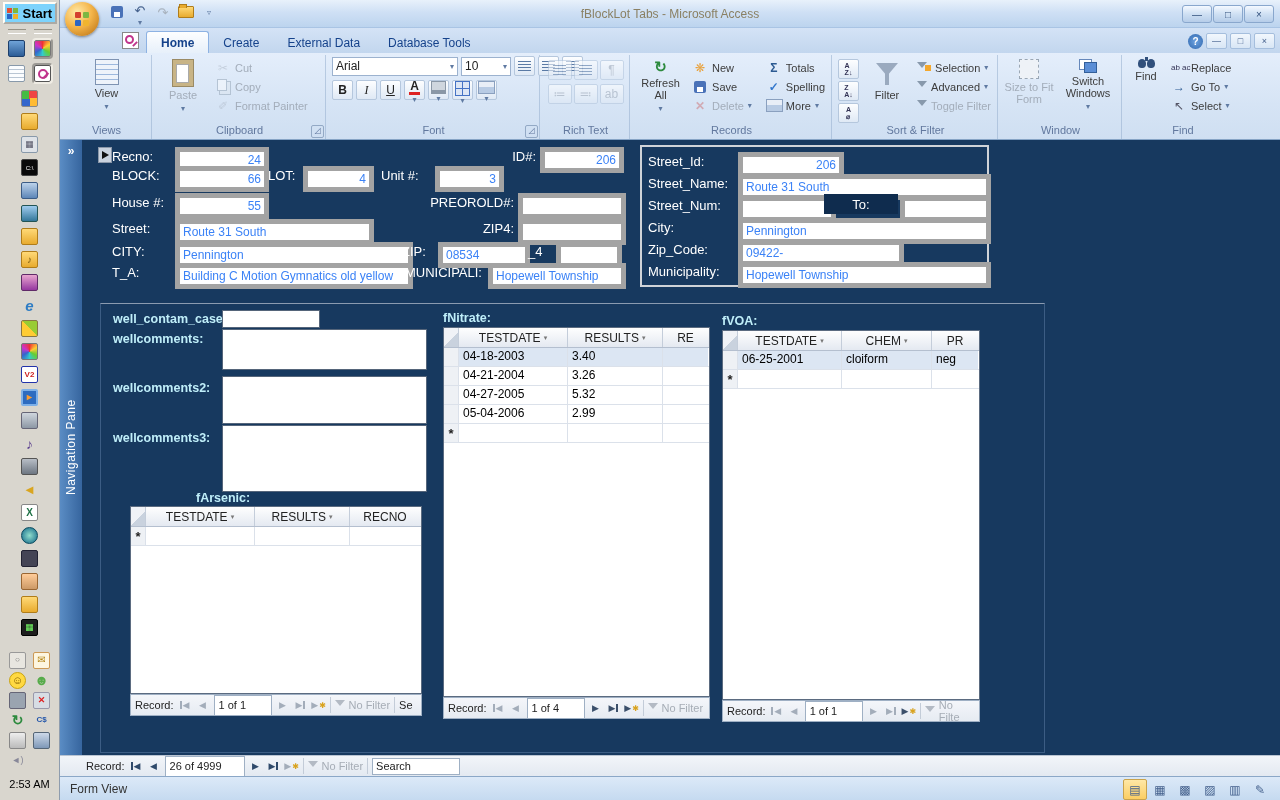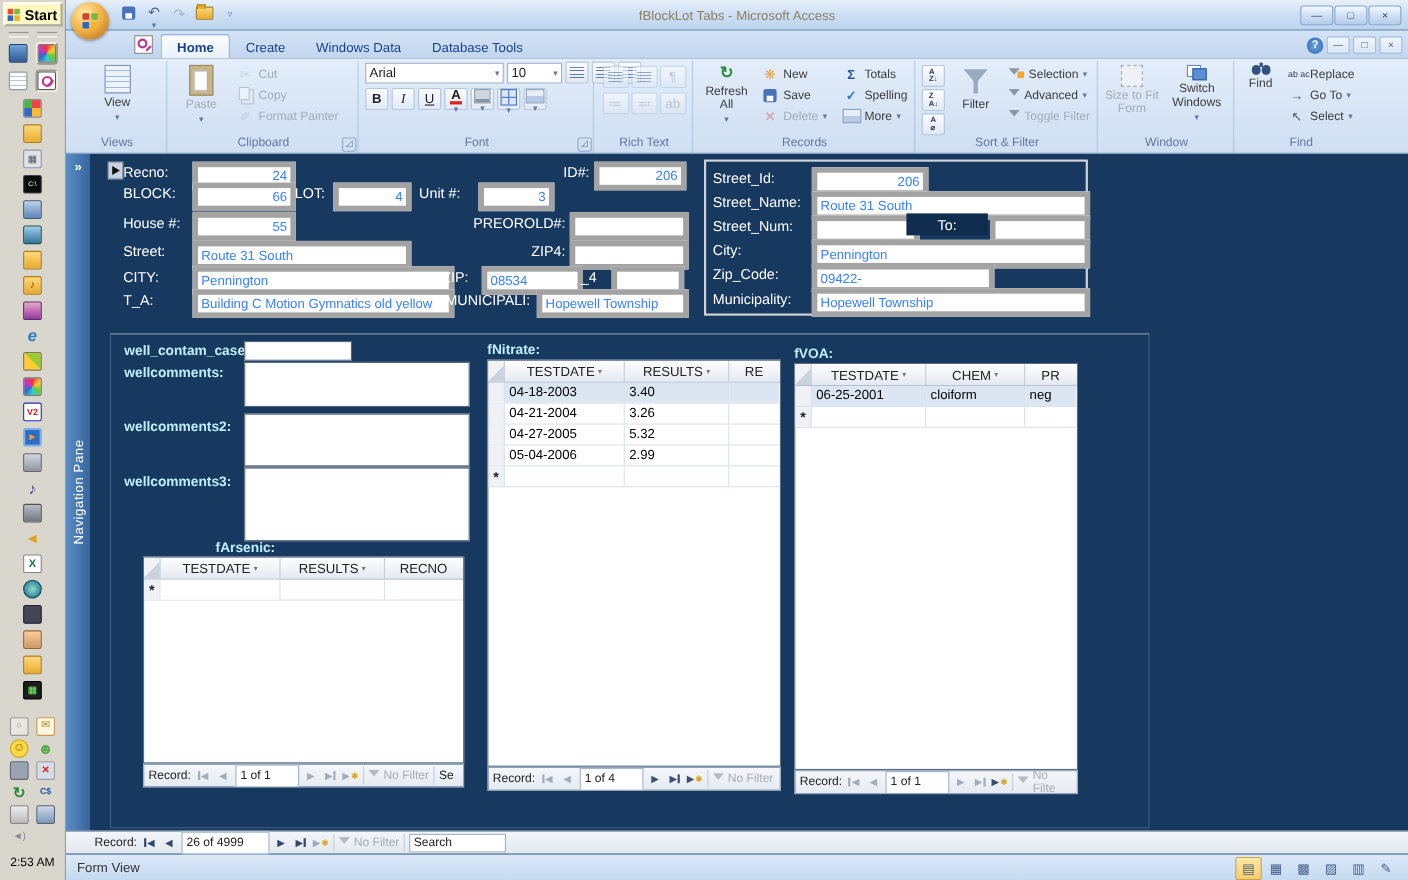--- a/index.html
+++ b/index.html
@@ -1,21 +1,21 @@
 <!DOCTYPE html>
 <html><head>
 <meta charset="utf-8">
 <style>
   html,body{margin:0;padding:0;}
   body{width:1280px;height:800px;overflow:hidden;font-family:"Liberation Sans",sans-serif;}
   .screen{position:relative;width:1280px;height:800px;background:#17395f;}
 
   
   .taskbar{position:absolute;left:0;top:0;width:60px;height:800px;background:#d9d6ce;border-right:1px solid #8e9cae;display:flex;flex-direction:column;align-items:center;box-sizing:border-box;}
-  .start-btn{margin:2px;width:54px;height:22px;background:#fef9c3;border:2px outset #fffdf6;display:flex;align-items:center;gap:5px;padding-left:2px;box-sizing:border-box;cursor:pointer;}
+  .start-btn{margin:2px;width:54px;height:22px;background:#7dd3fc;border:2px outset #fffdf6;display:flex;align-items:center;gap:5px;padding-left:2px;box-sizing:border-box;cursor:pointer;}
   .wf{display:grid;grid-template-columns:5px 5px;grid-template-rows:5px 5px;gap:1px;}
   .wf i{display:block;}
   .wf i:nth-child(1){background:#e34f32;}.wf i:nth-child(2){background:#7cb93e;}
   .wf i:nth-child(3){background:#2c66c4;}.wf i:nth-child(4){background:#f0b229;}
   .start-label{font-weight:bold;font-size:13px;color:#000;}
   .grooves{display:flex;gap:8px;margin:3px 0 2px;}
   .groove{width:18px;height:3px;border-top:1px solid #989488;border-bottom:1px solid #ffffff;}
   .ql-grid{display:grid;grid-template-columns:26px 26px;grid-auto-rows:25px;justify-items:center;align-items:center;}
   .ql-list{display:flex;flex-direction:column;gap:6px;margin-top:4px;}
   .tray{margin-top:auto;display:grid;grid-template-columns:24px 24px;grid-auto-rows:20px;justify-items:center;align-items:center;}
@@ -313,21 +313,21 @@
         <span class="wc">—</span>
         <span class="wc">□</span>
         <span class="wc">×</span>
       </div>
     </div>
 
     <div class="tabrow">
       <span class="sysicon"></span>
       <span class="rtab active">Home</span>
       <span class="rtab">Create</span>
-      <span class="rtab">Windows Data</span>
+      <span class="rtab">External Data</span>
       <span class="rtab">Database Tools</span>
       <span class="tr-right">
         <span class="help">?</span>
         <span class="cc">—</span>
         <span class="cc">□</span>
         <span class="cc">×</span>
       </span>
     </div>
 
     <div class="ribbon">

